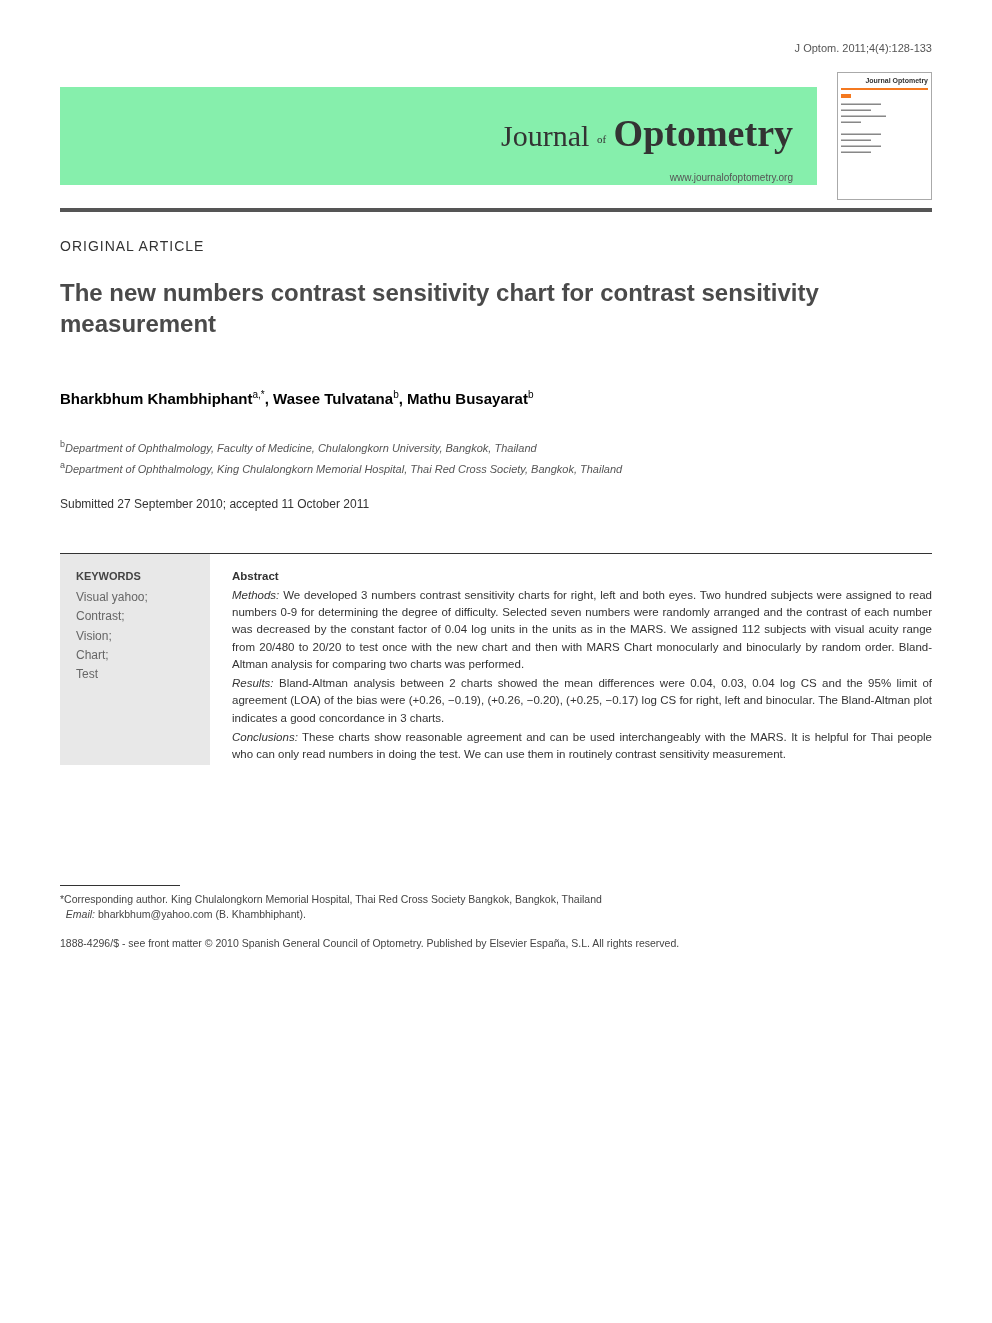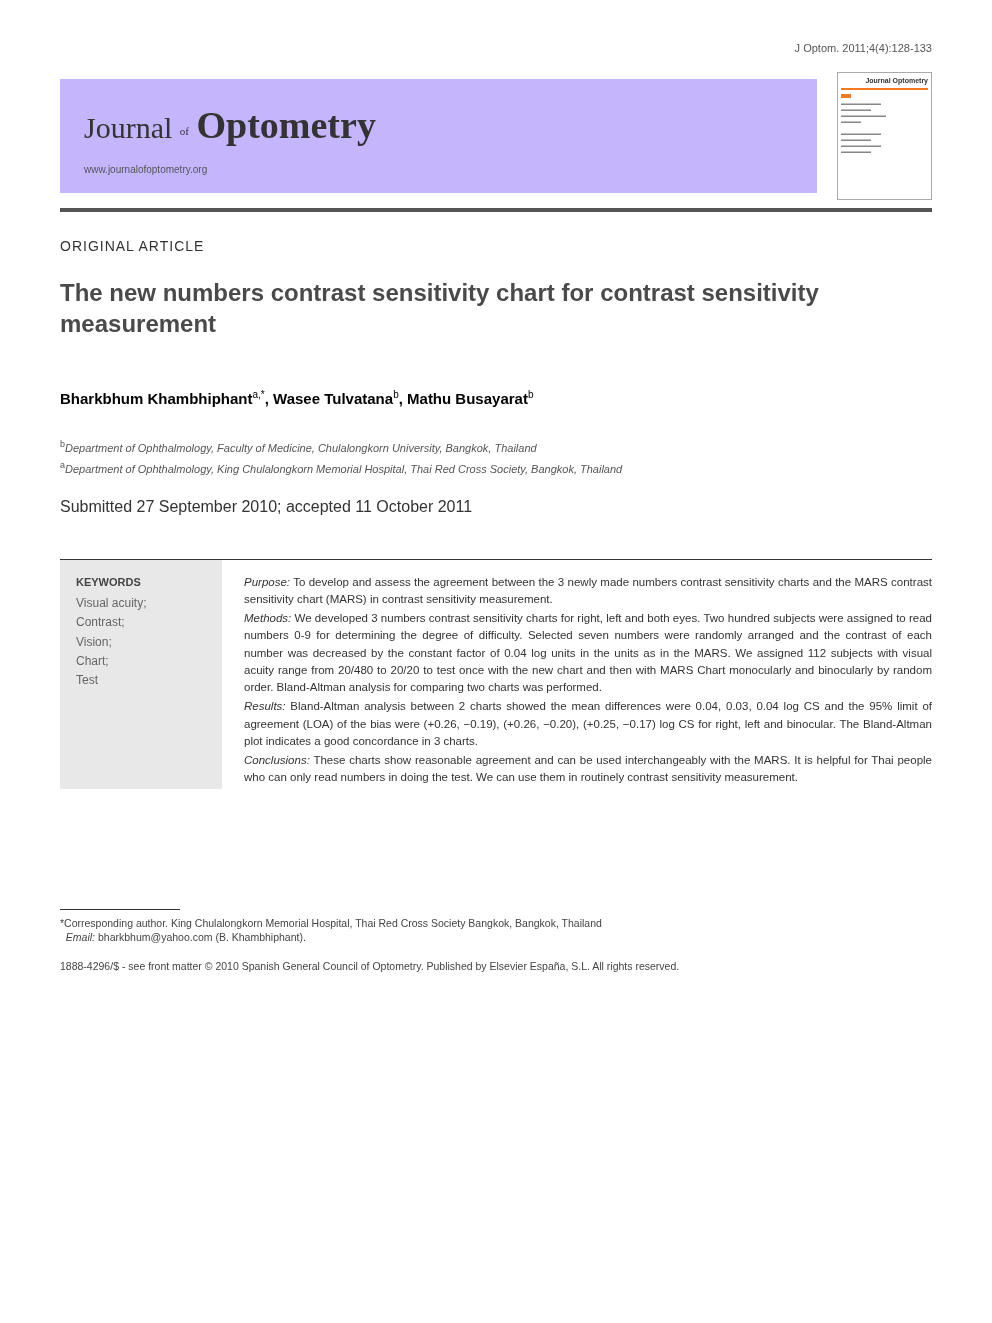--- a/index.html
+++ b/index.html
@@ -38,23 +38,23 @@
       margin: 0 auto 3px;
       position: relative;
     }
     .publisher-name {
       font-weight: bold;
       font-size: 11px;
       letter-spacing: 0.5px;
     }
     .journal-title-box {
       flex: 1;
-      background: #c4b5fd;
-      padding: 18px 24px 16px;
-      text-align: left;
+      background: #86efac;
+      padding: 18px 24px 0;
+      text-align: right;
     }
     .journal-title {
       font-family: Georgia, serif;
       font-size: 30px;
       color: #333;
     }
     .journal-title .of {
       font-size: 11px;
       vertical-align: middle;
     }
@@ -126,34 +126,34 @@
     }
     .affiliations .aff {
       display: block;
       margin-bottom: 2px;
     }
     .affiliations sup {
       font-style: normal;
       font-size: 9px;
     }
     .dates {
-      font-size: 16px;
+      font-size: 12px;
       color: #333;
       margin-bottom: 40px;
     }
     .abstract-section {
       display: flex;
       gap: 22px;
       border-top: 1px solid #333;
       padding-top: 0;
     }
     .keywords-box {
       background: #e8e8e8;
       padding: 14px 16px;
-      width: 162px;
+      width: 150px;
       flex-shrink: 0;
       margin-top: 0;
     }
     .keywords-heading {
       font-size: 11px;
       font-weight: bold;
       color: #444;
       margin-bottom: 4px;
     }
     .keywords-list {
@@ -242,29 +242,29 @@
   <span class="aff"><sup>b</sup><span>Department of Ophthalmology, Faculty of Medicine, Chulalongkorn University, Bangkok, Thailand</span></span>
   <span class="aff"><sup>a</sup><span>Department of Ophthalmology, King Chulalongkorn Memorial Hospital, Thai Red Cross Society, Bangkok, Thailand</span></span>
 </div>
 
 <div class="dates">Submitted 27 September 2010; accepted 11 October 2011</div>
 
 <div class="abstract-section">
   <div class="keywords-box">
     <div class="keywords-heading">KEYWORDS</div>
     <div class="keywords-list">
-      <div>Visual acuity;</div>
+      <div>Visual yahoo;</div>
       <div>Contrast;</div>
       <div>Vision;</div>
       <div>Chart;</div>
       <div>Test</div>
     </div>
   </div>
   <div class="abstract-body">
-    <div class="para"><span class="section-label">Purpose:</span><span> To develop and assess the agreement between the 3 newly made numbers contrast sensitivity charts and the MARS contrast sensitivity chart (MARS) in contrast sensitivity measurement.</span></div>
+    <div class="abstract-heading">Abstract</div>
     <div class="para"><span class="section-label">Methods:</span><span> We developed 3 numbers contrast sensitivity charts for right, left and both eyes. Two hundred subjects were assigned to read numbers 0-9 for determining the degree of difficulty. Selected seven numbers were randomly arranged and the contrast of each number was decreased by the constant factor of 0.04 log units in the units as in the MARS. We assigned 112 subjects with visual acuity range from 20/480 to 20/20 to test once with the new chart and then with MARS Chart monocularly and binocularly by random order. Bland-Altman analysis for comparing two charts was performed.</span></div>
     <div class="para"><span class="section-label">Results:</span><span> Bland-Altman analysis between 2 charts showed the mean differences were 0.04, 0.03, 0.04 log CS and the 95% limit of agreement (LOA) of the bias were (+0.26, −0.19), (+0.26, −0.20), (+0.25, −0.17) log CS for right, left and binocular. The Bland-Altman plot indicates a good concordance in 3 charts.</span></div>
     <div class="para"><span class="section-label">Conclusions:</span><span> These charts show reasonable agreement and can be used interchangeably with the MARS. It is helpful for Thai people who can only read numbers in doing the test. We can use them in routinely contrast sensitivity measurement.</span></div>
   </div>
 </div>
 
 <hr class="footer-sep">
 
 <div class="footnote">
   <span>*</span><span>Corresponding author. King Chulalongkorn Memorial Hospital, Thai Red Cross Society Bangkok, Bangkok, Thailand</span><br>

